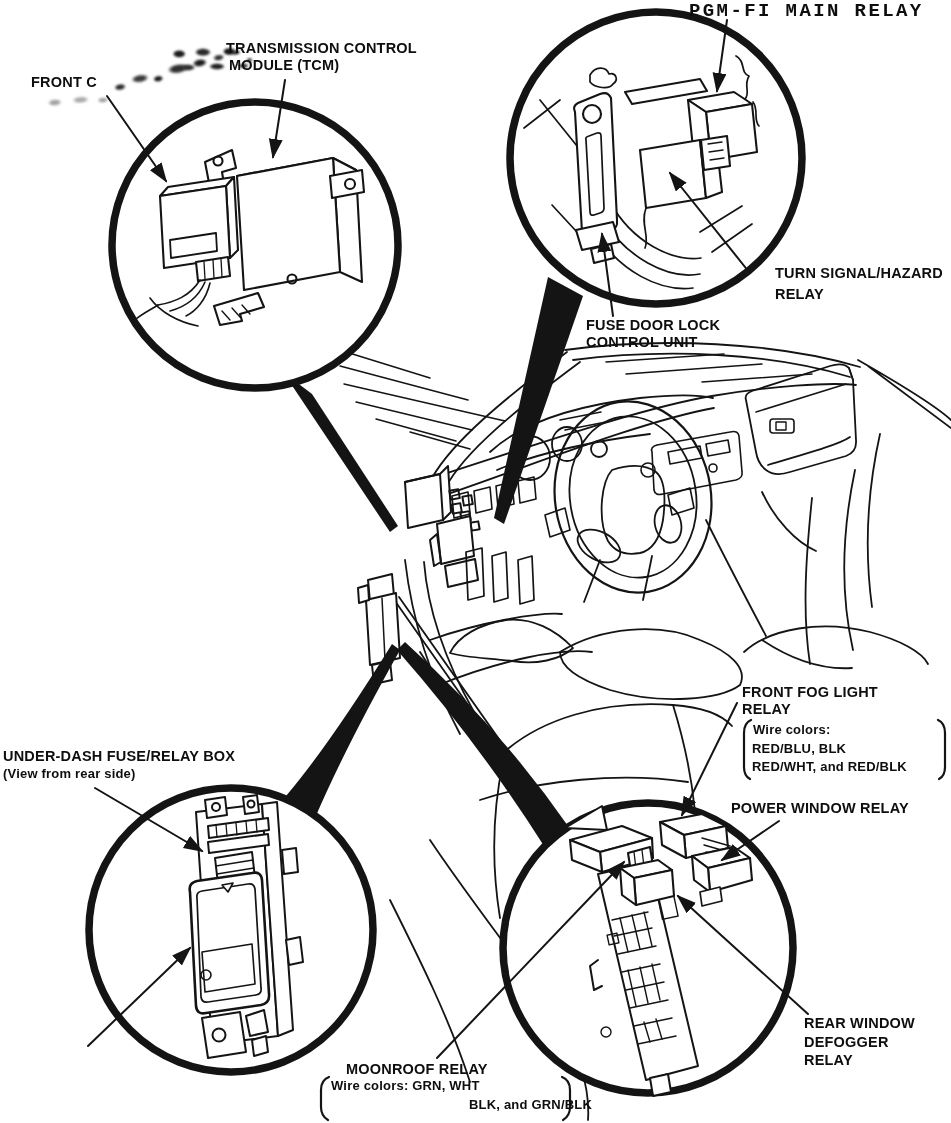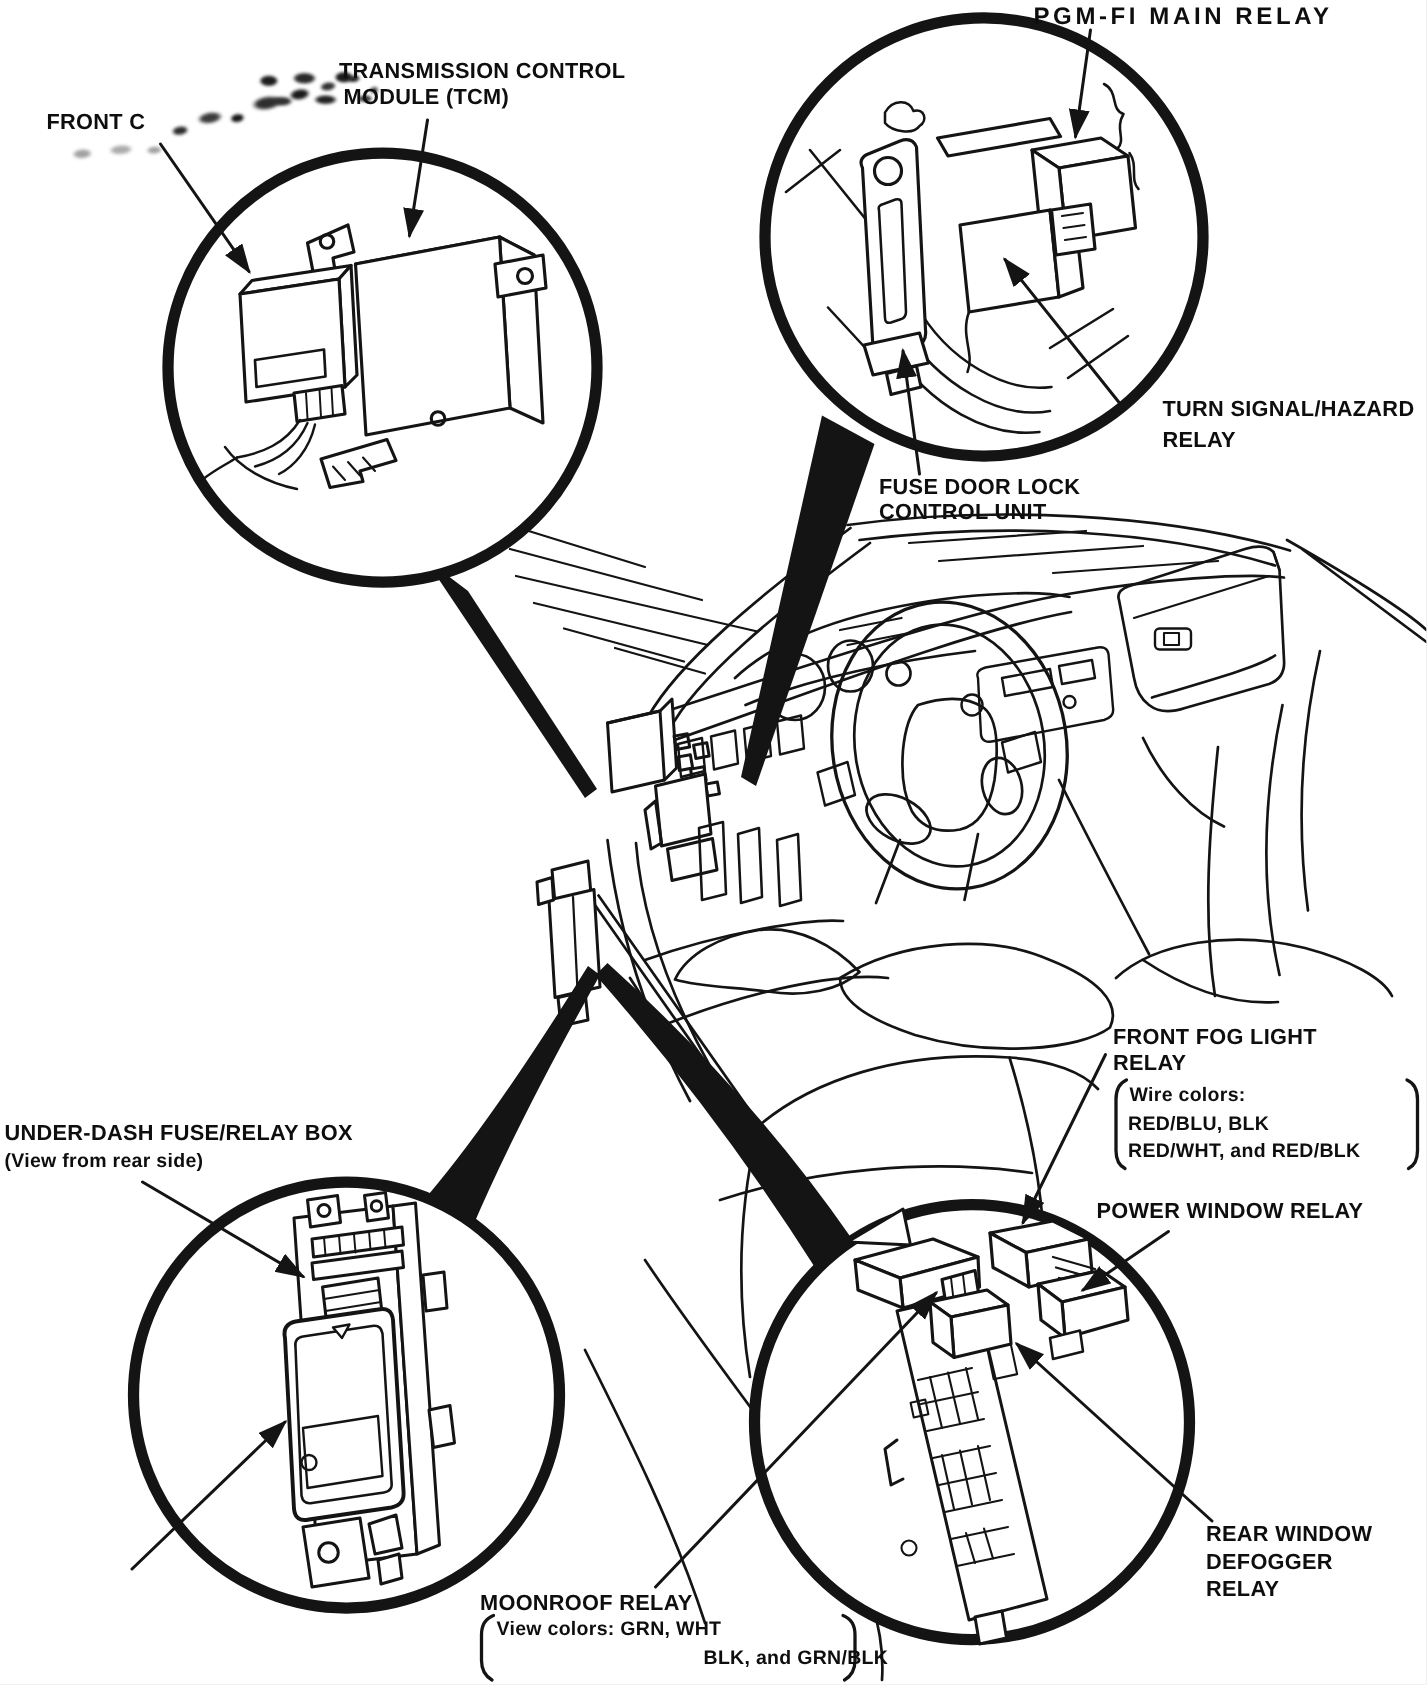--- a/index.html
+++ b/index.html
@@ -2,21 +2,21 @@
 <html><head>
 <meta charset="utf-8">
 <style>
   html,body{margin:0;padding:0;background:#e8e8e8;}
   .page{position:relative;width:951px;height:1123px;background:#ffffff;overflow:hidden;
         font-family:"Liberation Sans","DejaVu Sans",sans-serif;}
   svg{position:absolute;left:0;top:0;}
   .lbl{position:absolute;z-index:5;font-weight:700;font-size:14.5px;line-height:17px;
        color:#0e0e0e;letter-spacing:.2px;white-space:nowrap;}
   .lbl span{display:block;}
-  .lbl-pgm{font-size:16px;letter-spacing:2.4px;}
+  .lbl-pgm{font-size:19px;letter-spacing:2.4px;font-family:Liberation Mono, monospace;}
   .lbl-turn{line-height:21px;}
   .lbl-defog{line-height:18.5px;}
   .lbl-int{line-height:17.5px;}
   .note{font-size:13px;line-height:18.5px;font-weight:700;}
   .sub{font-size:13px;}
   .smudge{position:absolute;z-index:4;filter:blur(1.1px);}
   .sm1{left:106px;top:50px;width:150px;height:38px;transform:rotate(-9deg);
     background:
       radial-gradient(9px 5px at 8% 72%, #2b2b2b 40%, transparent 65%),
       radial-gradient(13px 6px at 22% 58%, #3a3a3a 40%, transparent 68%),
@@ -384,23 +384,23 @@
   <div class="lbl" style="left:731px;top:800px;">
     <span>POWER WINDOW RELAY</span>
   </div>
 
   <div class="lbl lbl-defog" style="left:804px;top:1014px;">
     <span>REAR WINDOW</span>
     <span>DEFOGGER</span>
     <span>RELAY</span>
   </div>
 
-  <div class="lbl" style="left:320px;top:1061px;text-align:right;">
+  <div class="lbl" style="left:346px;top:1061px;text-align:right;">
     <span>MOONROOF RELAY</span>
   </div>
   <div class="lbl note" style="left:331px;top:1077px;">
-    <span>View colors: GRN, WHT</span>
+    <span>Wire colors: GRN, WHT</span>
   </div>
   <div class="lbl note" style="left:424px;top:1096px;margin-left:45px;">
     <span>BLK, and GRN/BLK</span>
   </div>
 
 </div>
 
 </body></html>

